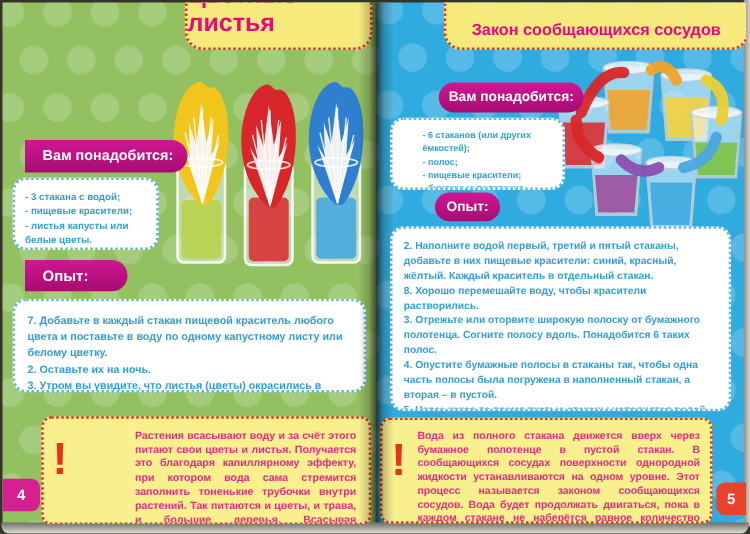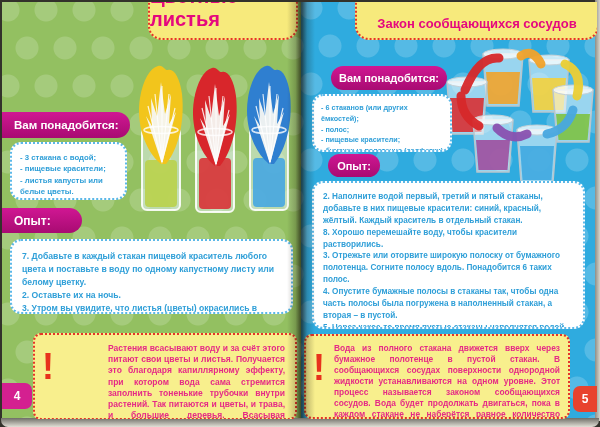--- a/index.html
+++ b/index.html
@@ -19,21 +19,21 @@
   .gutter{position:absolute;left:287px;top:2px;width:28px;bottom:9px;z-index:6;pointer-events:none;
     background:linear-gradient(to right,rgba(25,20,10,0) 0%,rgba(25,20,10,.22) 30%,rgba(20,15,8,.62) 48%,rgba(20,15,8,.66) 53%,rgba(25,20,10,.22) 72%,rgba(25,20,10,0) 100%);}
   .title-banner{position:absolute;top:-12px;height:50px;background:#f7ea7c;border:2px dotted #e63329;border-radius:14px;
     display:flex;align-items:flex-end;justify-content:center;padding-bottom:7px;box-sizing:border-box;z-index:3;}
   .title-banner span{font-weight:bold;color:#e5087e;}
   .tb-left{left:146px;width:150px;}
   .tb-left span{font-size:20px;}
   .tb-right{left:54px;width:244px;}
   .tb-right span{font-size:13px;}
   .pill{position:absolute;background:linear-gradient(#d01793,#a80b72);color:#fff;font-weight:bold;
-    display:flex;align-items:center;z-index:2;box-sizing:border-box;}
+    display:flex;align-items:center;z-index:2;box-sizing:border-box;margin-left:20px;}
   .pill-edge{border-radius:0 14px 14px 0;padding-left:14px;left:-2px;}
   .pill-free{border-radius:14px;justify-content:center;}
   .white-box{position:absolute;background:#fff;border:2px dotted #5bb8e8;border-radius:11px;box-sizing:border-box;
     color:#2f9fd8;font-weight:bold;overflow:hidden;z-index:2;}
   .white-box p{margin:0;}
   .note-box{position:absolute;background:#f8ef8d;border:2px dotted #e63329;border-radius:8px;box-sizing:border-box;
     display:flex;overflow:hidden;z-index:2;}
   .excl{color:#e8321c;font-weight:bold;font-size:36px;line-height:1;flex:0 0 26px;text-align:center;margin-top:14px;}
   .note-text{color:#e52a86;font-weight:bold;text-align:justify;}
   .badge{position:absolute;color:#fff;font-weight:bold;font-size:12px;display:flex;align-items:center;justify-content:center;z-index:7;}
@@ -42,21 +42,21 @@
   .illus{position:absolute;z-index:1;}
   
   .lp-needs-pill{top:110px;width:130px;height:26px;font-size:11.5px;}
   .lp-needs-box{left:8px;top:140px;width:117px;height:58px;font-size:7.8px;line-height:1.45;padding:8px 4px 0 8px;}
   .lp-exp-pill{top:206px;width:82px;height:25px;font-size:12px;}
   .lp-steps-box{left:8px;top:237px;width:283px;height:75px;font-size:8.6px;line-height:1.5;padding:9px 8px 0 10px;}
   .lp-note{left:31px;top:331px;width:264px;height:87px;}
   .lp-note .note-text{font-size:8.5px;line-height:1.32;padding:8px 10px 0 2px;margin-left:45px;}
   
   .rp-needs-pill{left:30px;top:64px;width:116px;height:24px;font-size:11px;}
-  .rp-needs-box{left:11px;top:92px;width:140px;height:58px;font-size:7.2px;line-height:1.5;padding:7px 3px 0 7px;}
+  .rp-needs-box{left:11px;top:92px;width:140px;height:58px;font-size:7.2px;line-height:1.5;padding:7px 3px 0 24px;}
   .rp-exp-pill{left:27px;top:152px;width:52px;height:23px;font-size:11px;}
   .rp-steps-box{left:11px;top:179px;width:273px;height:148px;font-size:8.2px;line-height:1.45;padding:8px 8px 0 9px;}
   .rp-note{left:3px;top:332px;width:266px;height:85px;}
   .rp-note .note-text{font-size:8.4px;line-height:1.3;padding:7px 8px 0 2px;}
 </style>
 </head>
 <body>
 
 <div class="spread">
 

